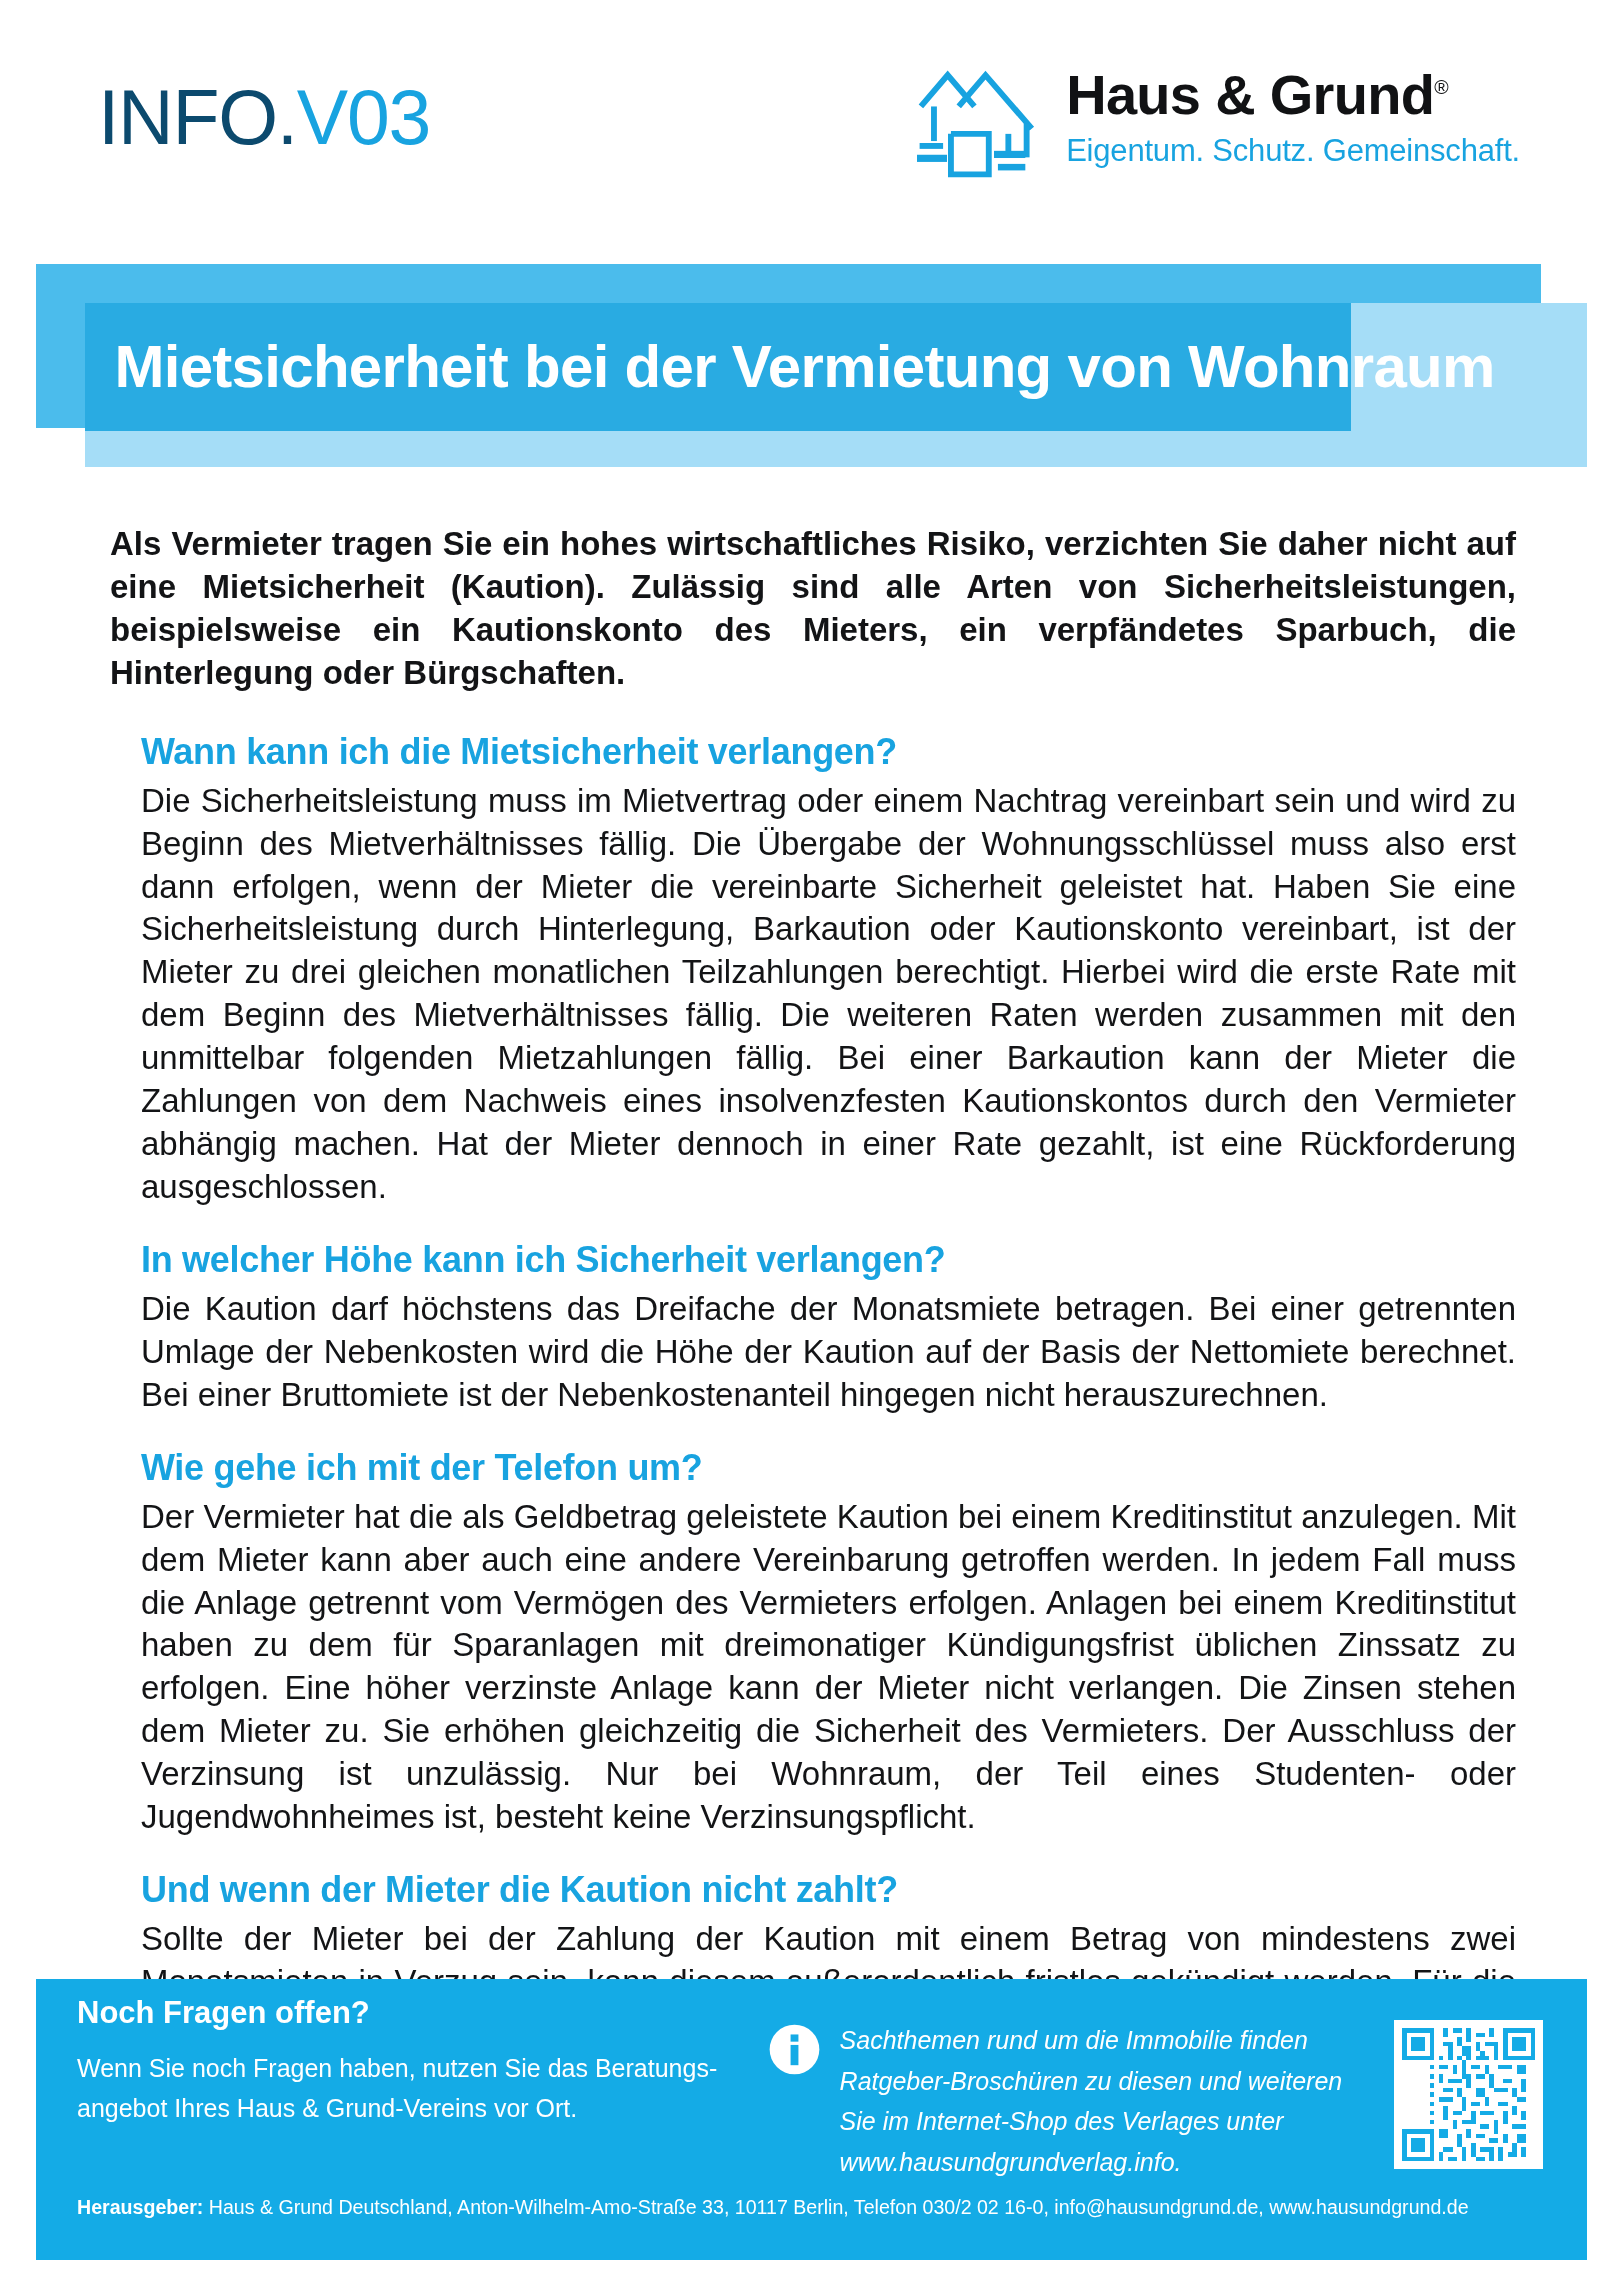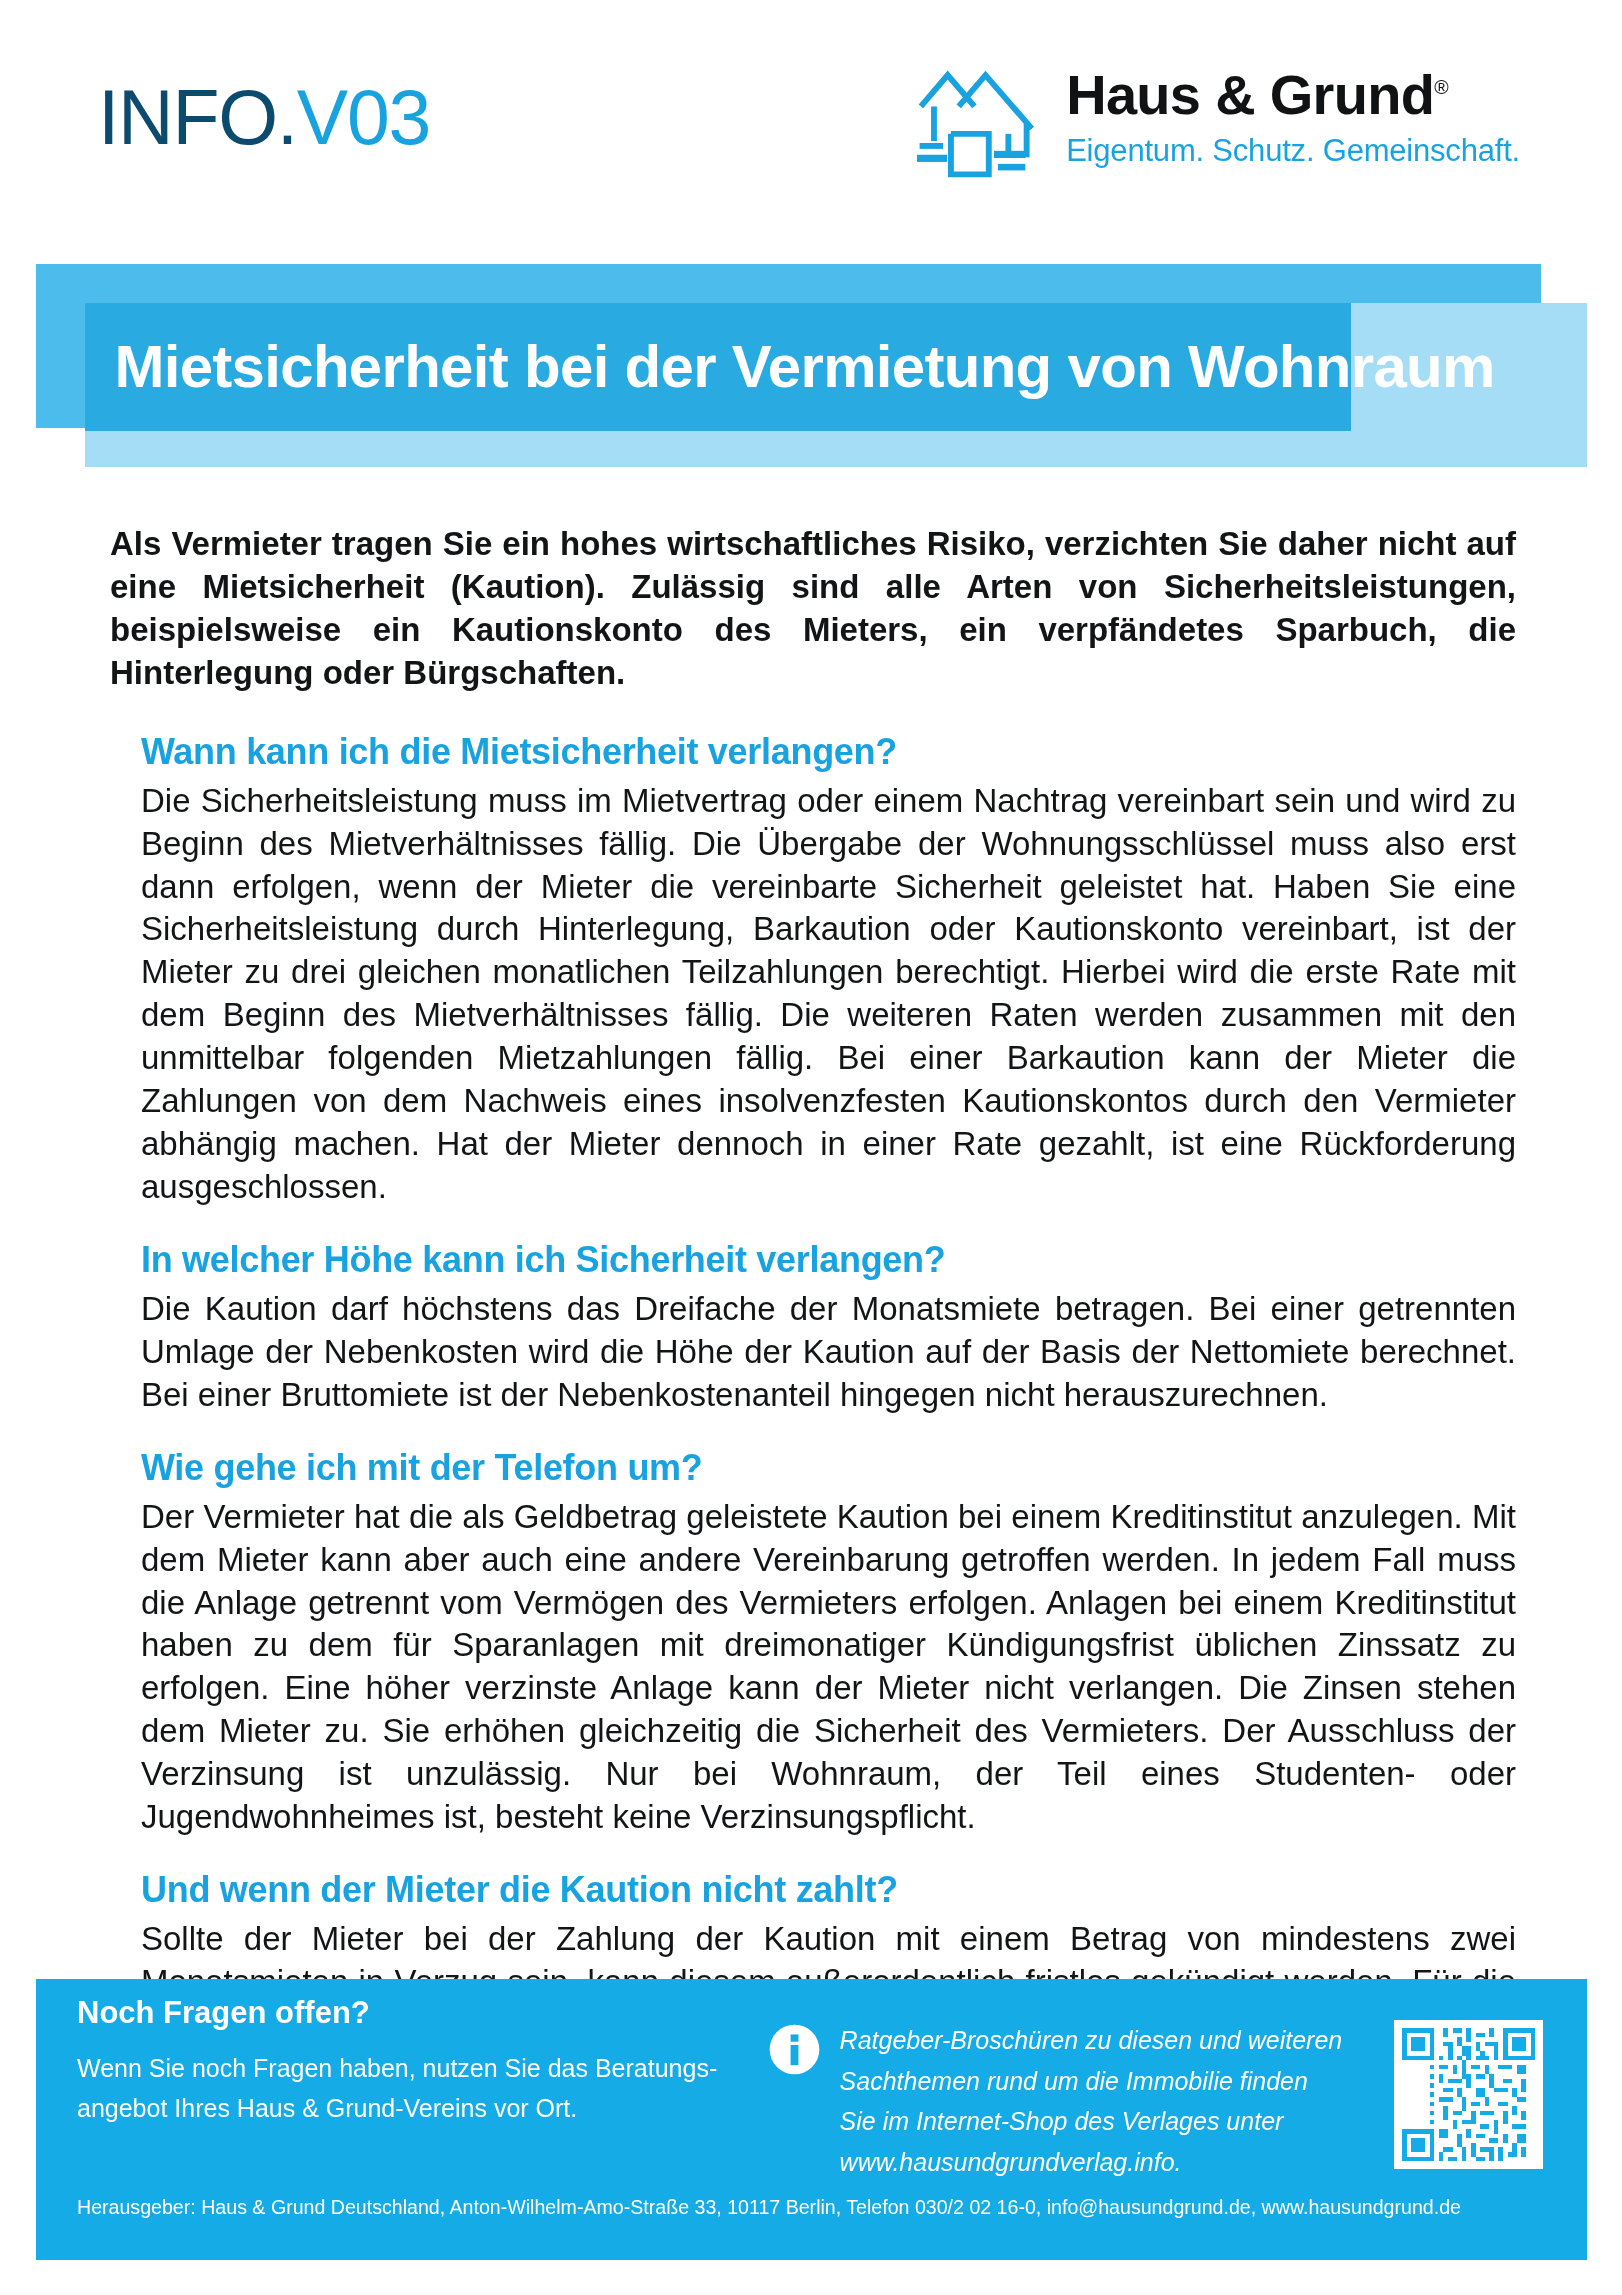--- a/index.html
+++ b/index.html
@@ -214,21 +214,21 @@
   }
   .qr-box svg { display: block; width: 100%; height: 100%; }
   .footer-publisher {
     position: absolute;
     left: 41px;
     bottom: 41px;
     font-size: 19.6px;
     line-height: 1.2;
     white-space: nowrap;
   }
-  .footer-publisher .pub-label { font-weight: 400; margin-top: 24px; }
+  .footer-publisher .pub-label { font-weight: 700; margin-top: 24px; }
 </style>
 </head>
 <body>
 
 <div class="header">
 
   <div class="doc-code">
     <span class="code-prefix">INFO.</span><span class="code-suffix">V03</span>
   </div>
 
@@ -306,22 +306,22 @@
 
     <div class="footer-mid">
       <span class="info-icon">
         <svg viewBox="0 0 78 78" xmlns="http://www.w3.org/2000/svg" aria-hidden="true">
           <circle cx="39" cy="39" r="38" fill="#ffffff"></circle>
           <rect x="33" y="16" width="12" height="11" fill="#14ABE6"></rect>
           <rect x="33" y="32" width="12" height="31" fill="#14ABE6"></rect>
         </svg>
       </span>
       <div class="footer-mid-text">
+        <p>Sachthemen rund um die Immobilie finden</p>
         <p>Ratgeber-Broschüren zu diesen und weiteren</p>
-        <p>Sachthemen rund um die Immobilie finden</p>
         <p>Sie im Internet-Shop des Verlages unter</p>
         <p>www.hausundgrundverlag.info.</p>
       </div>
     </div>
 
   </div>
 
   <div class="qr-box">
     <svg viewBox="0 0 29 29" xmlns="http://www.w3.org/2000/svg" shape-rendering="crispEdges" aria-hidden="true">
       <rect width="29" height="29" fill="#ffffff"></rect>

